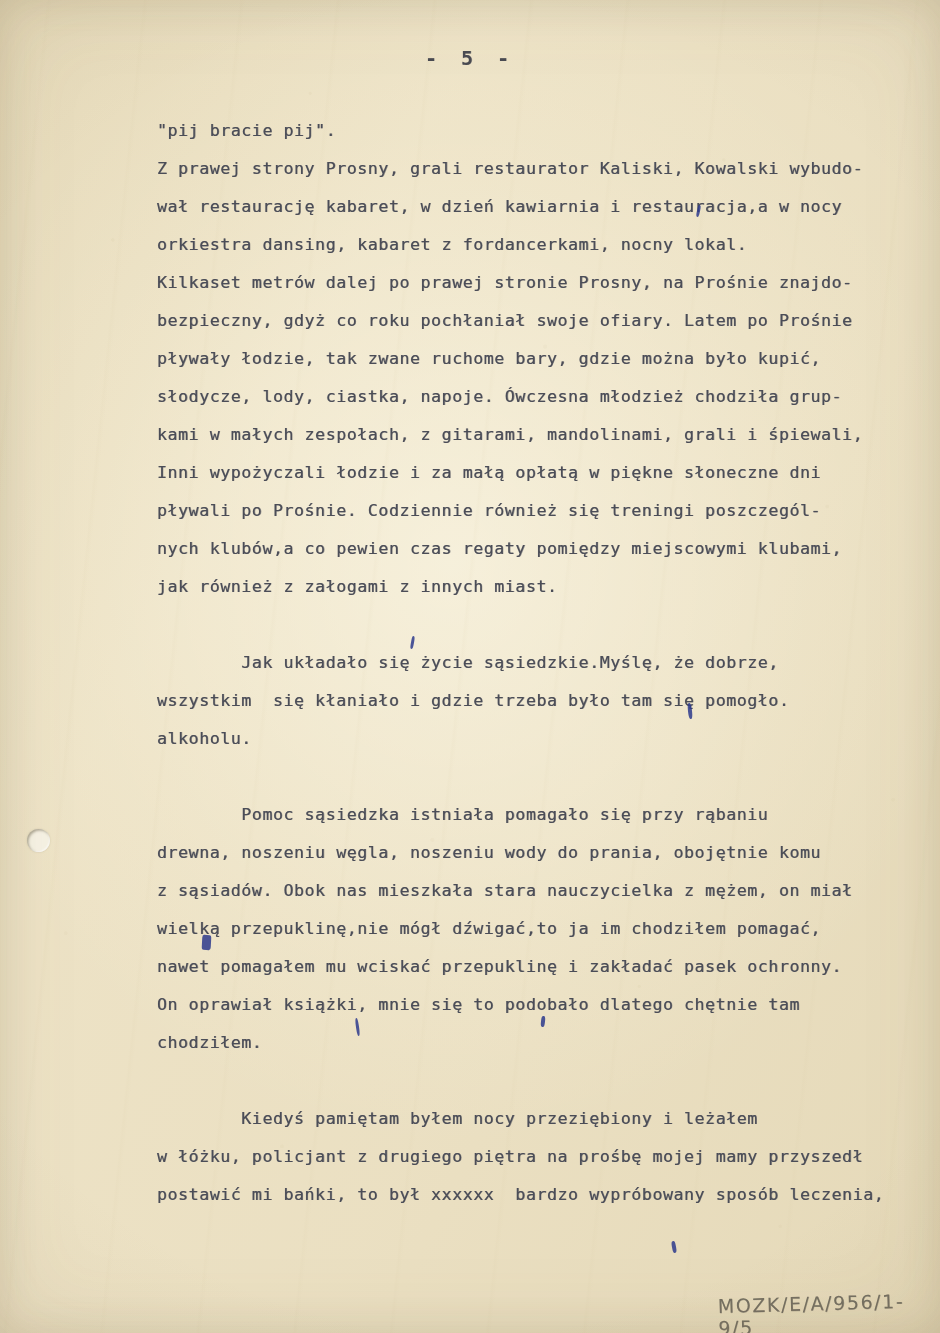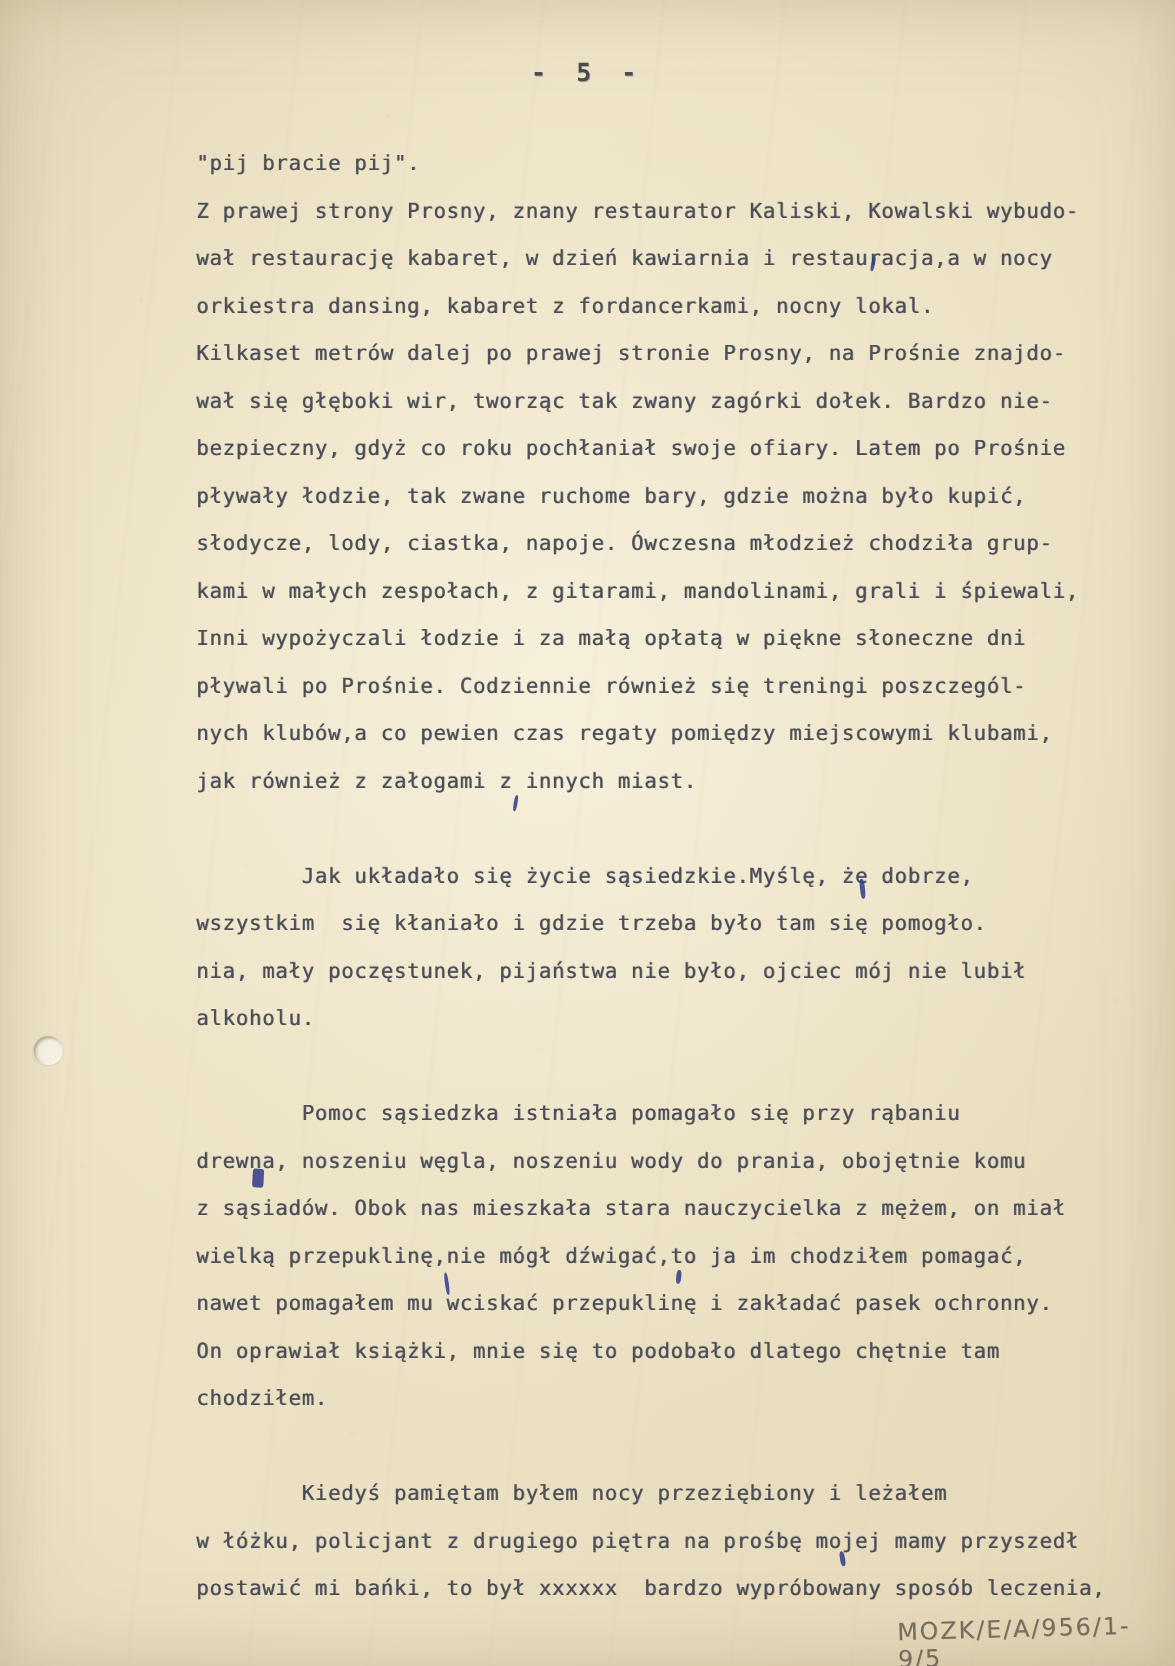--- a/index.html
+++ b/index.html
@@ -138,37 +138,35 @@
 
 <div id="page">
 
   <div id="grain"></div>
   <div id="bands"></div>
 
   <div id="page-number">- 5 -</div>
 
   <div id="body-text">
     <div class="ln">"pij bracie pij".</div>
-    <div class="ln">Z prawej strony Prosny, znany restaurator Kaliski, Kowalski wybudo-</div>
+    <div class="ln">Z prawej strony Prosny, grali restaurator Kaliski, Kowalski wybudo-</div>
     <div class="ln">wał restaurację kabaret, w dzień kawiarnia i restauracja,a w nocy</div>
     <div class="ln">orkiestra dansing, kabaret z fordancerkami, nocny lokal.</div>
     <div class="ln">Kilkaset metrów dalej po prawej stronie Prosny, na Prośnie znajdo-</div>
-    <div class="ln">wał się głęboki wir, tworząc tak zwany zagórki dołek. Bardzo nie-</div>
     <div class="ln">bezpieczny, gdyż co roku pochłaniał swoje ofiary. Latem po Prośnie</div>
     <div class="ln">pływały łodzie, tak zwane ruchome bary, gdzie można było kupić,</div>
     <div class="ln">słodycze, lody, ciastka, napoje. Ówczesna młodzież chodziła grup-</div>
     <div class="ln">kami w małych zespołach, z gitarami, mandolinami, grali i śpiewali,</div>
     <div class="ln">Inni wypożyczali łodzie i za małą opłatą w piękne słoneczne dni</div>
     <div class="ln">pływali po Prośnie. Codziennie również się treningi poszczegól-</div>
     <div class="ln">nych klubów,a co pewien czas regaty pomiędzy miejscowymi klubami,</div>
     <div class="ln">jak również z załogami z innych miast.</div>
     <div class="ln blank"></div>
     <div class="ln">        Jak układało się życie sąsiedzkie.Myślę, że dobrze,</div>
     <div class="ln">wszystkim  się kłaniało i gdzie trzeba było tam się pomogło.</div>
-    <div class="ln">nia, mały poczęstunek, pijaństwa nie było, ojciec mój nie lubił</div>
     <div class="ln">alkoholu.</div>
     <div class="ln blank"></div>
     <div class="ln">        Pomoc sąsiedzka istniała pomagało się przy rąbaniu</div>
     <div class="ln">drewna, noszeniu węgla, noszeniu wody do prania, obojętnie komu</div>
     <div class="ln">z sąsiadów. Obok nas mieszkała stara nauczycielka z mężem, on miał</div>
     <div class="ln">wielką przepuklinę,nie mógł dźwigać,to ja im chodziłem pomagać,</div>
     <div class="ln">nawet pomagałem mu wciskać przepuklinę i zakładać pasek ochronny.</div>
     <div class="ln">On oprawiał książki, mnie się to podobało dlatego chętnie tam</div>
     <div class="ln">chodziłem.</div>
     <div class="ln blank"></div>

